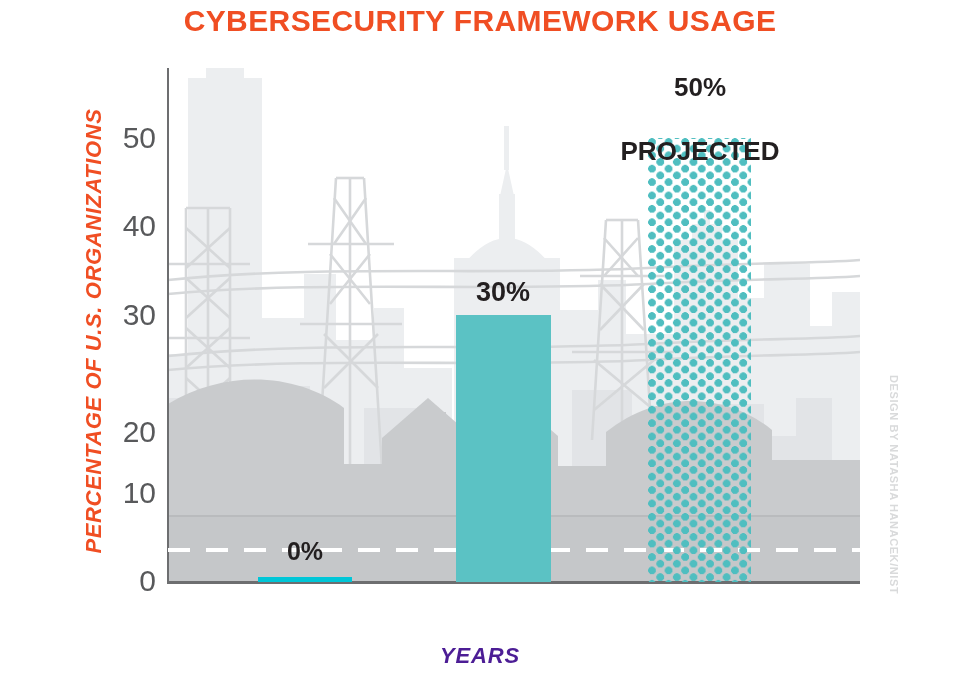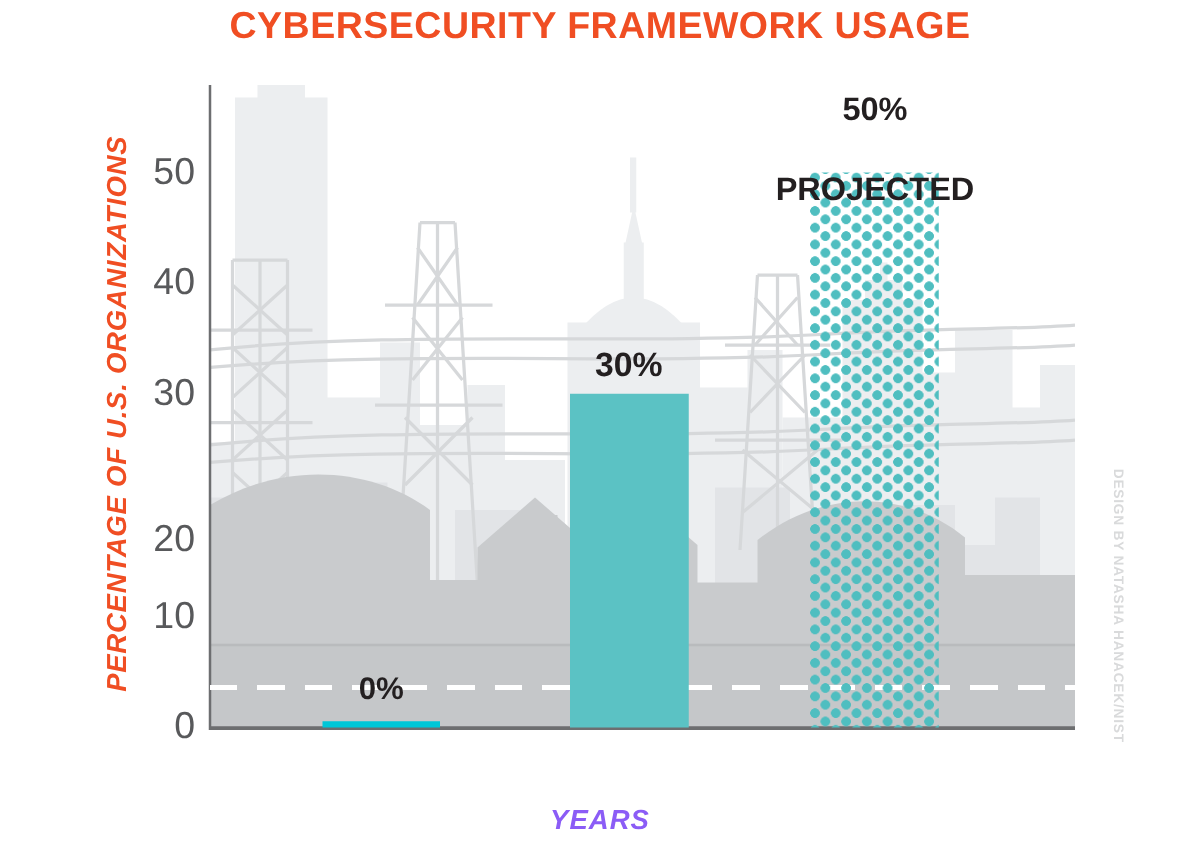--- a/index.html
+++ b/index.html
@@ -65,21 +65,21 @@
     width:520px;text-align:center;
     transform:rotate(-90deg);
     color:#F04E23;
     font-size:22px;font-weight:bold;font-style:italic;
     letter-spacing:0.6px;
     white-space:nowrap;
   }
   #x-axis-title{
     position:absolute;left:0;top:643px;width:960px;
     text-align:center;
-    color:#8b5cf6;
+    color:#4c1d95;
     font-size:22px;font-weight:bold;font-style:italic;
     letter-spacing:0.8px;
   }
 
   
   .xtick{
     position:absolute;top:588px;
     width:160px;text-align:center;
     color:#58595b;
     font-size:27px;

